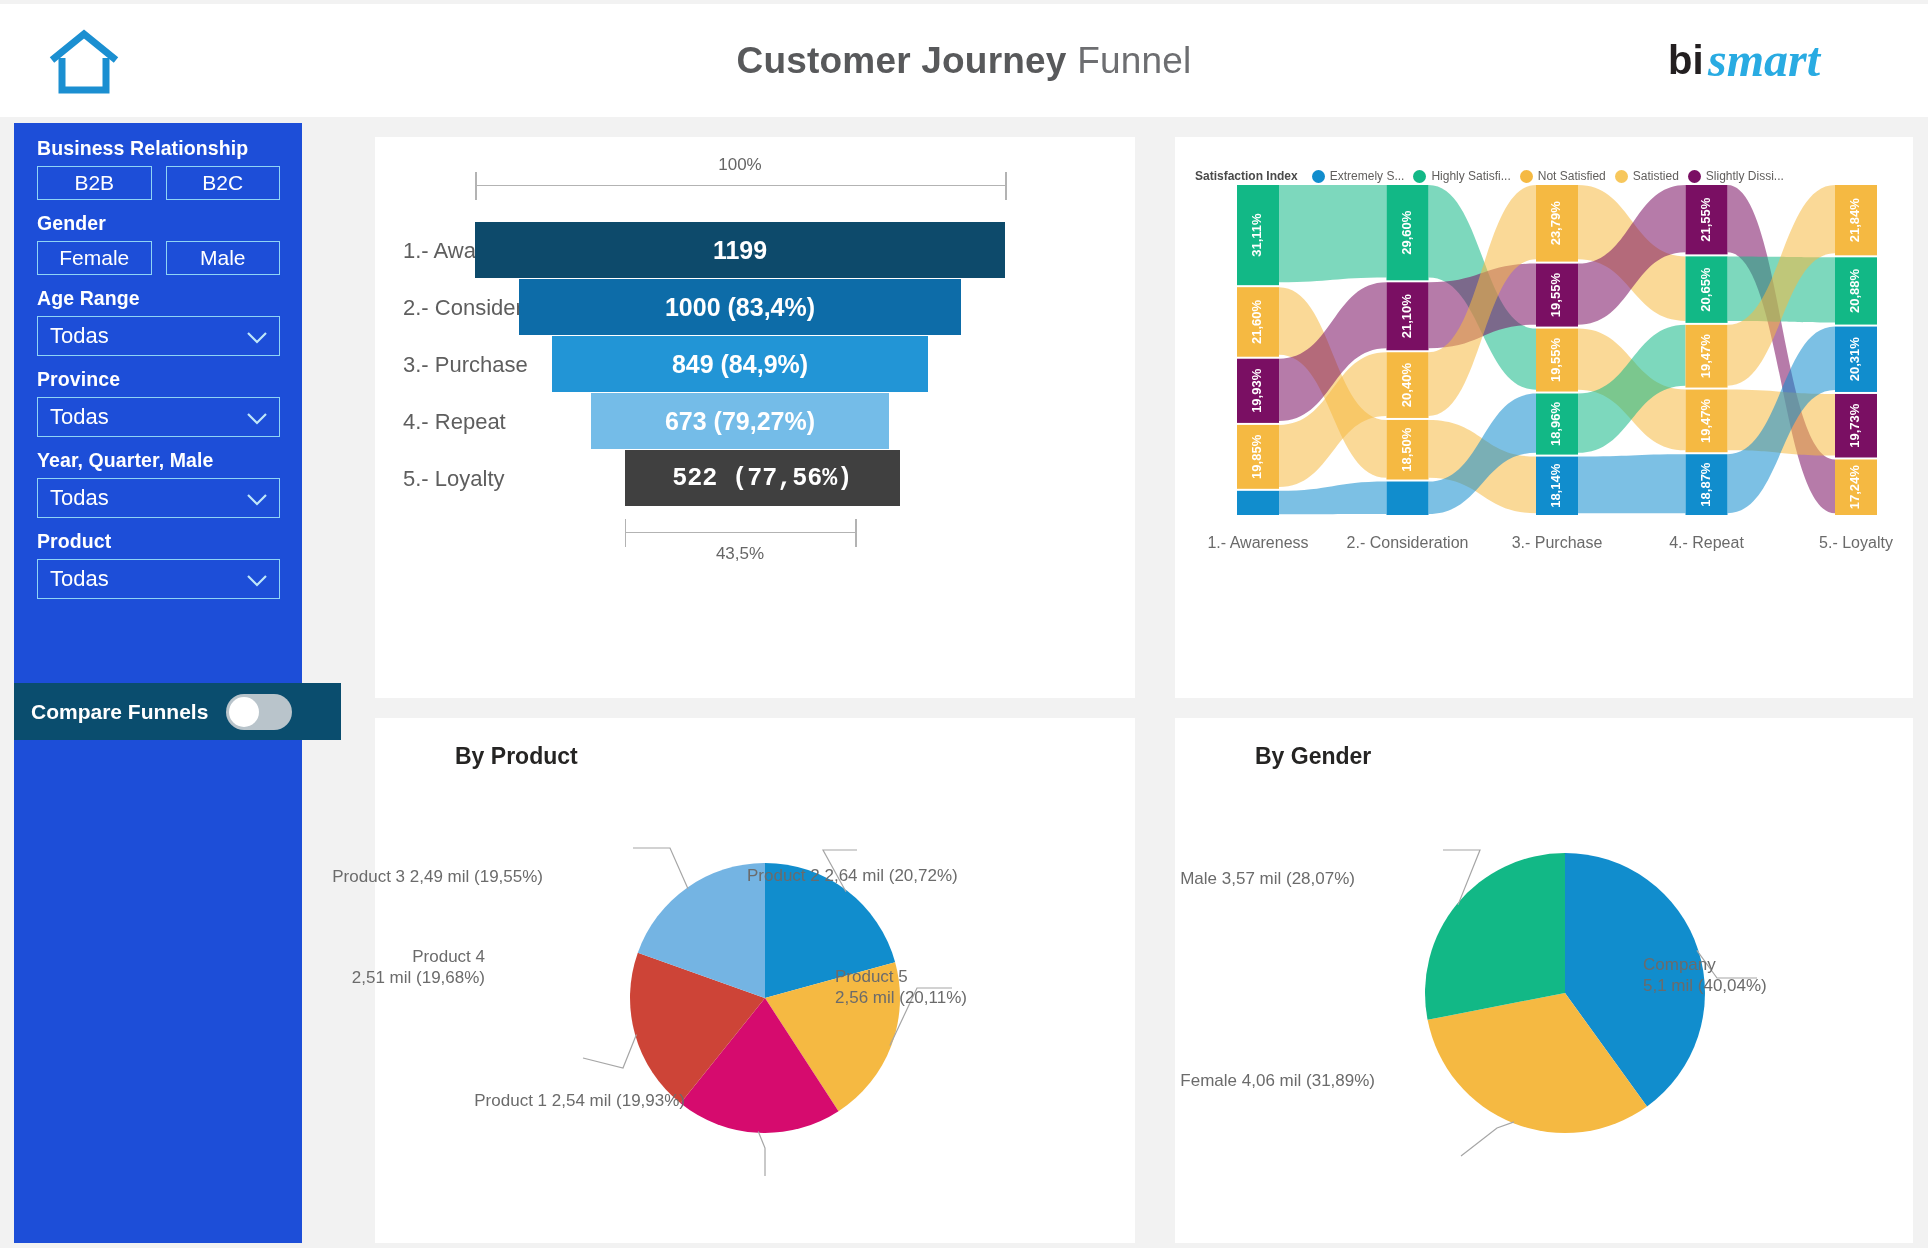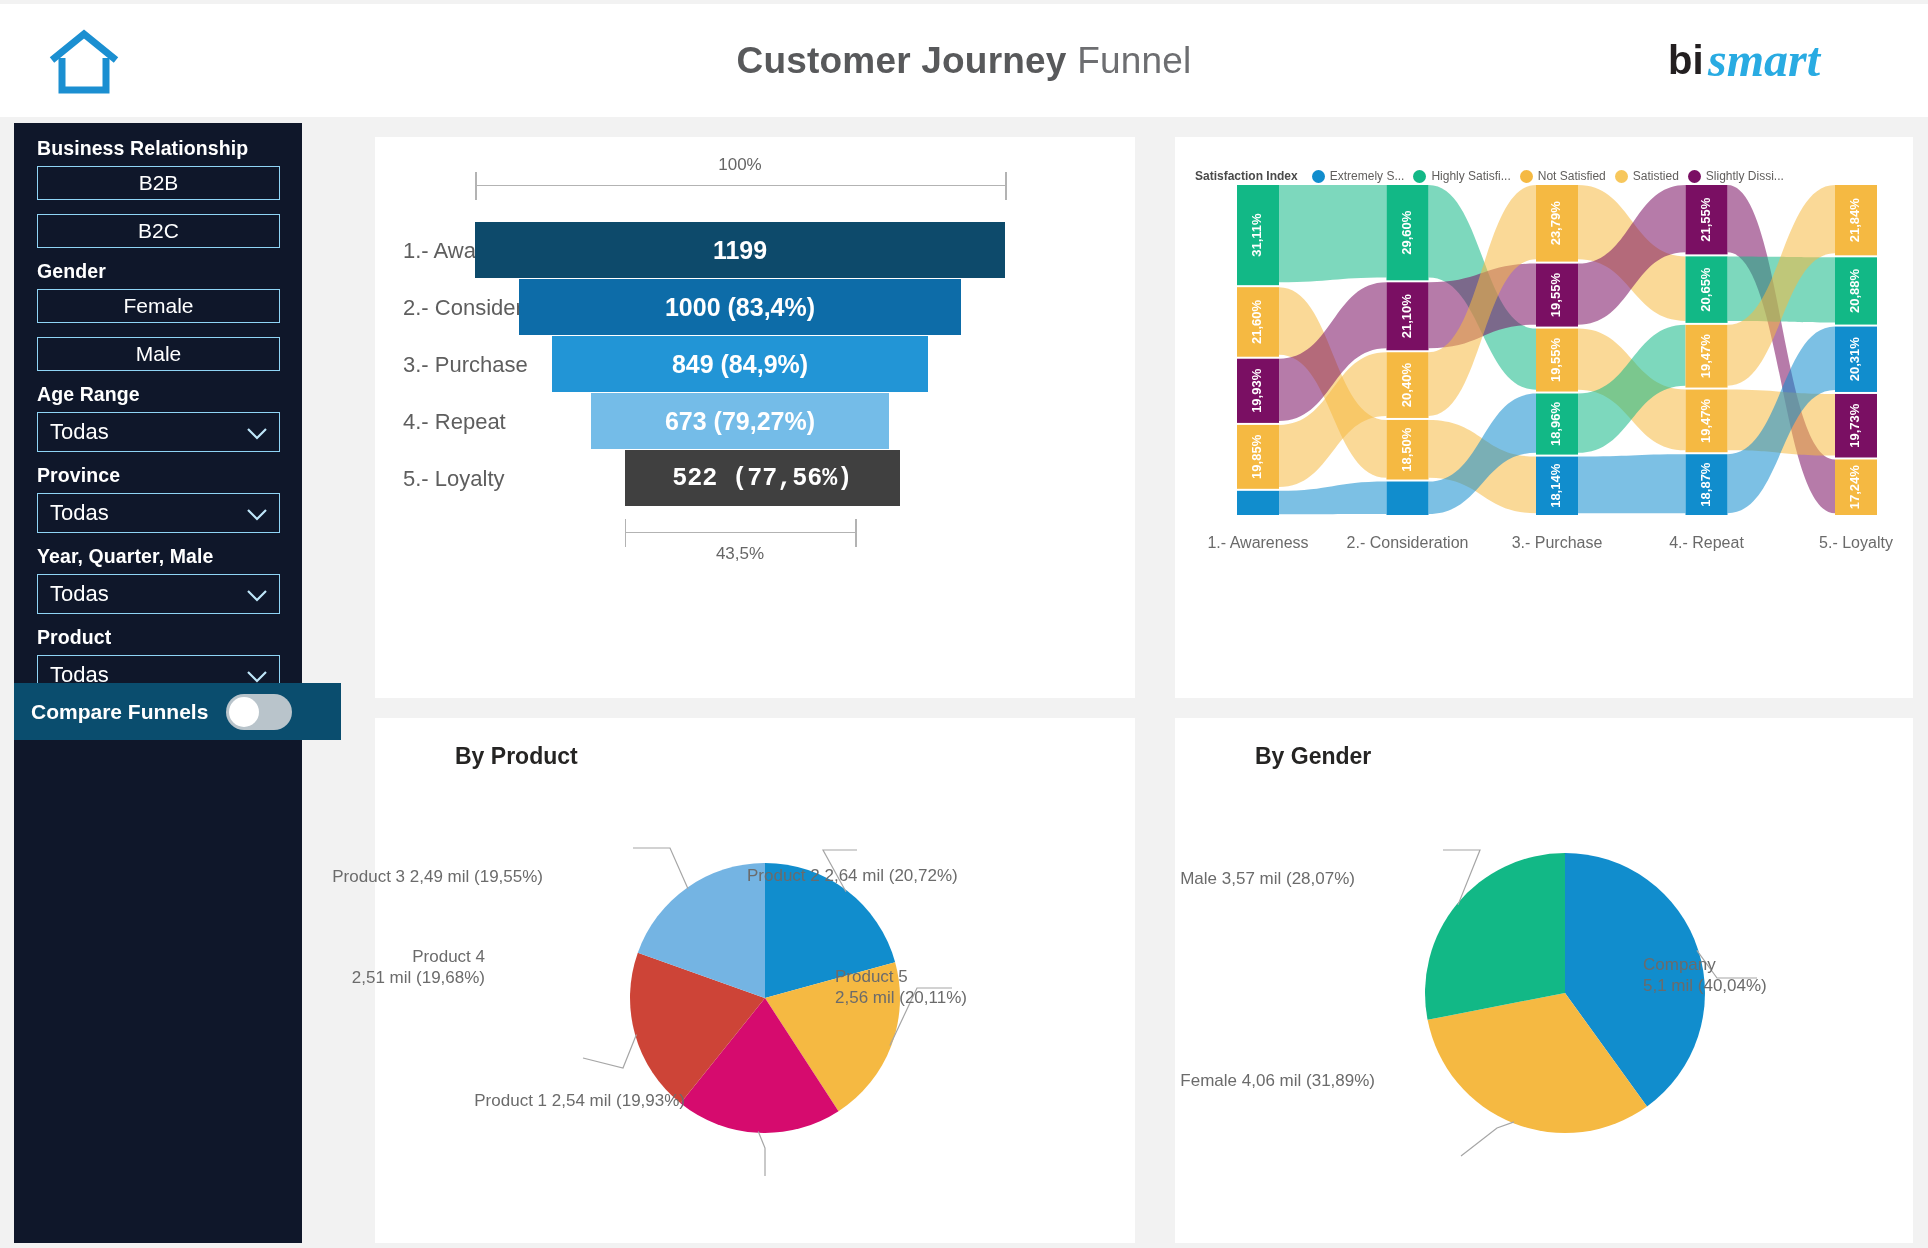--- a/index.html
+++ b/index.html
@@ -21,28 +21,28 @@
     position: absolute; left: 0; top: 36px; width: 1928px;
     text-align: center; font-size: 37px; color: #595959; letter-spacing: .2px;
   }
   .title .t-bold { font-weight: bold; color: #58595b; }
   .title .t-light { font-weight: normal; color: #6d6e71; }
   .logo { position: absolute; right: 28px; top: 24px; width: 240px; height: 62px; }
 
   
   .sidebar {
     position: absolute; left: 14px; top: 123px; width: 288px; height: 1120px;
-    background: #0f172a;
+    background: #1d4ed8;
   }
   .sb-label {
     color: #ffffff; font-weight: bold; font-size: 19.5px;
     margin: 0 0 6px 23px; letter-spacing: .1px;
   }
   .sb-group { margin-top: 12px; }
-  .sb-btn-row { display: flex; gap: 14px; padding: 0 22px 0 23px; flex-direction: column; }
+  .sb-btn-row { display: flex; gap: 14px; padding: 0 22px 0 23px; }
   .sb-btn {
     flex: 1; height: 34px; line-height: 32px; text-align: center;
     border: 1.4px solid #8fd4f5; color: #ffffff; font-size: 21px;
     background: transparent; cursor: pointer;
   }
   .sb-select {
     margin: 0 22px 0 23px; height: 40px;
     border: 1.4px solid #8fd4f5; position: relative; cursor: pointer;
   }
   .sb-select .val {

